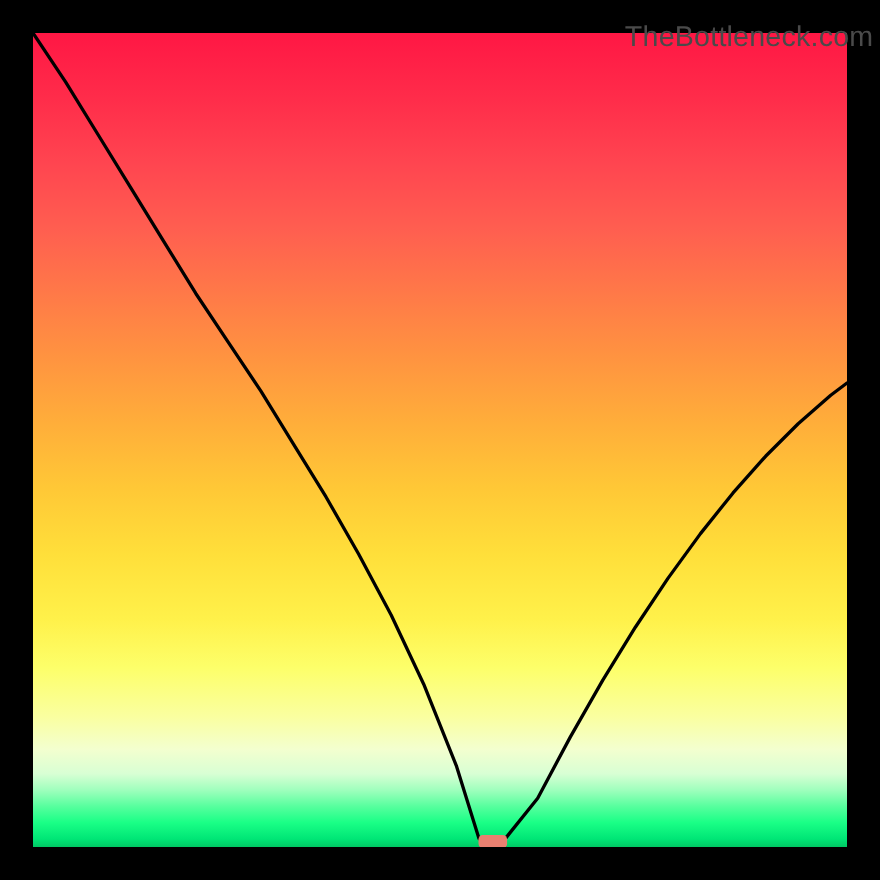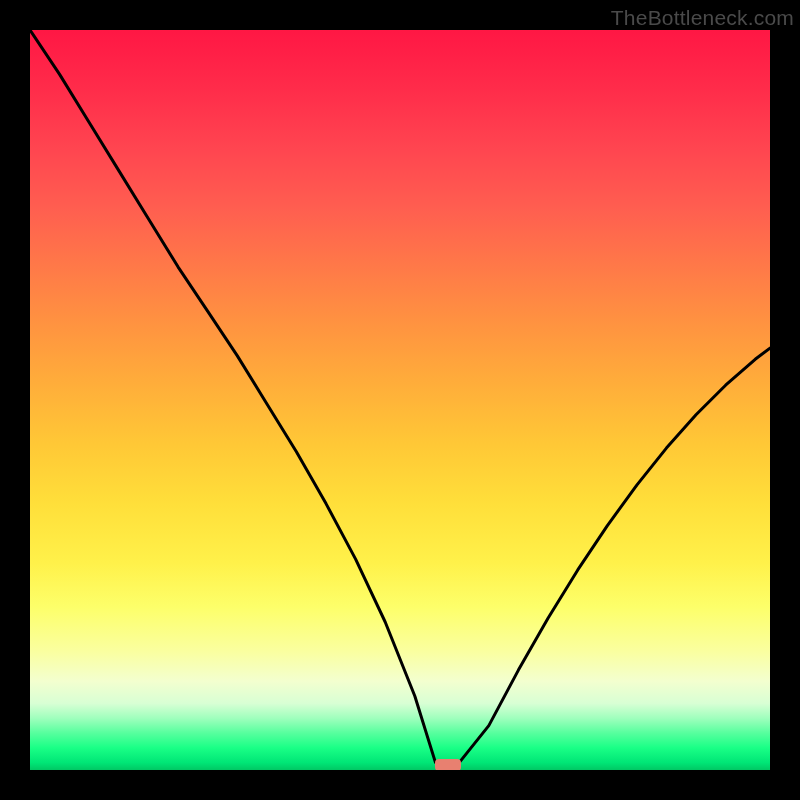--- a/index.html
+++ b/index.html
@@ -54,24 +54,24 @@
   .curve {
     position: absolute;
     inset: 0;
   }
   .marker {
     position: absolute;
     border-radius: 4px;
   }
   .watermark {
     position: absolute;
-    top: 6px;
+    top: 18px;
     right: 6px;
     color: #4a4a4a;
-    font-size: 21px;
+    font-size: 26px;
     font-weight: 400;
     letter-spacing: 0.2px;
     user-select: none;
   }
 </style>
 </head>
 <body>
 
 <div class="frame">
 

